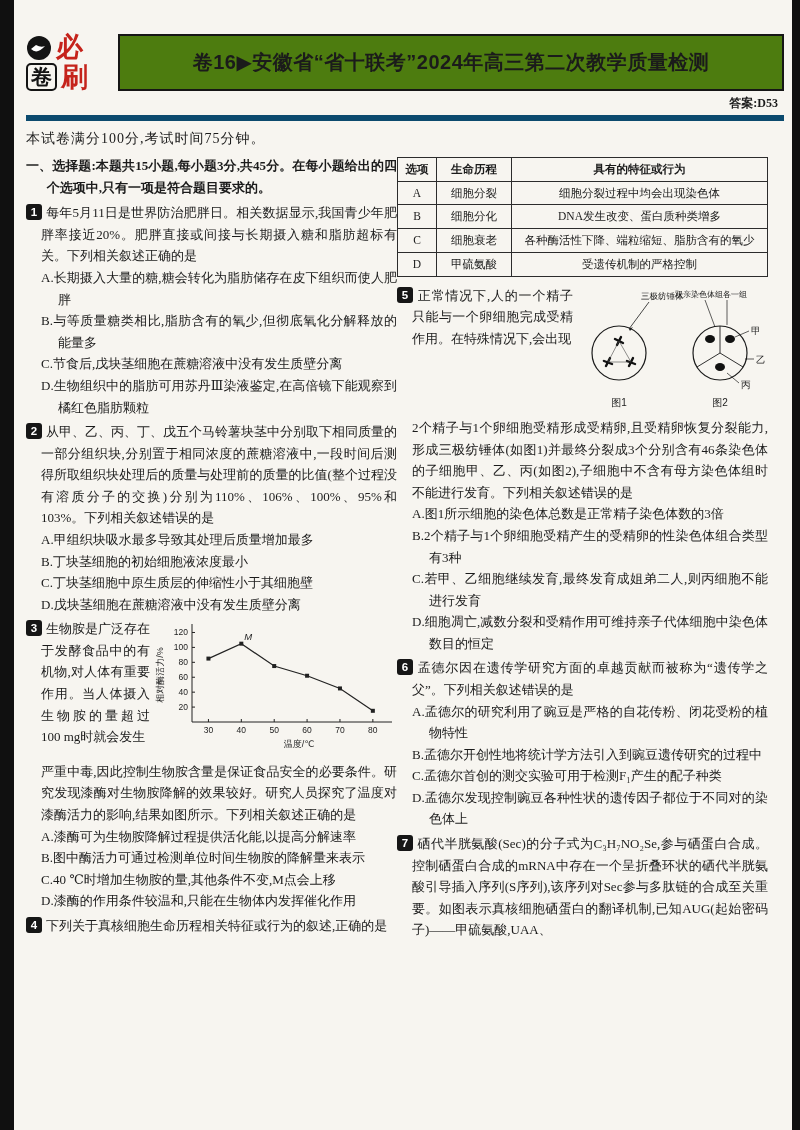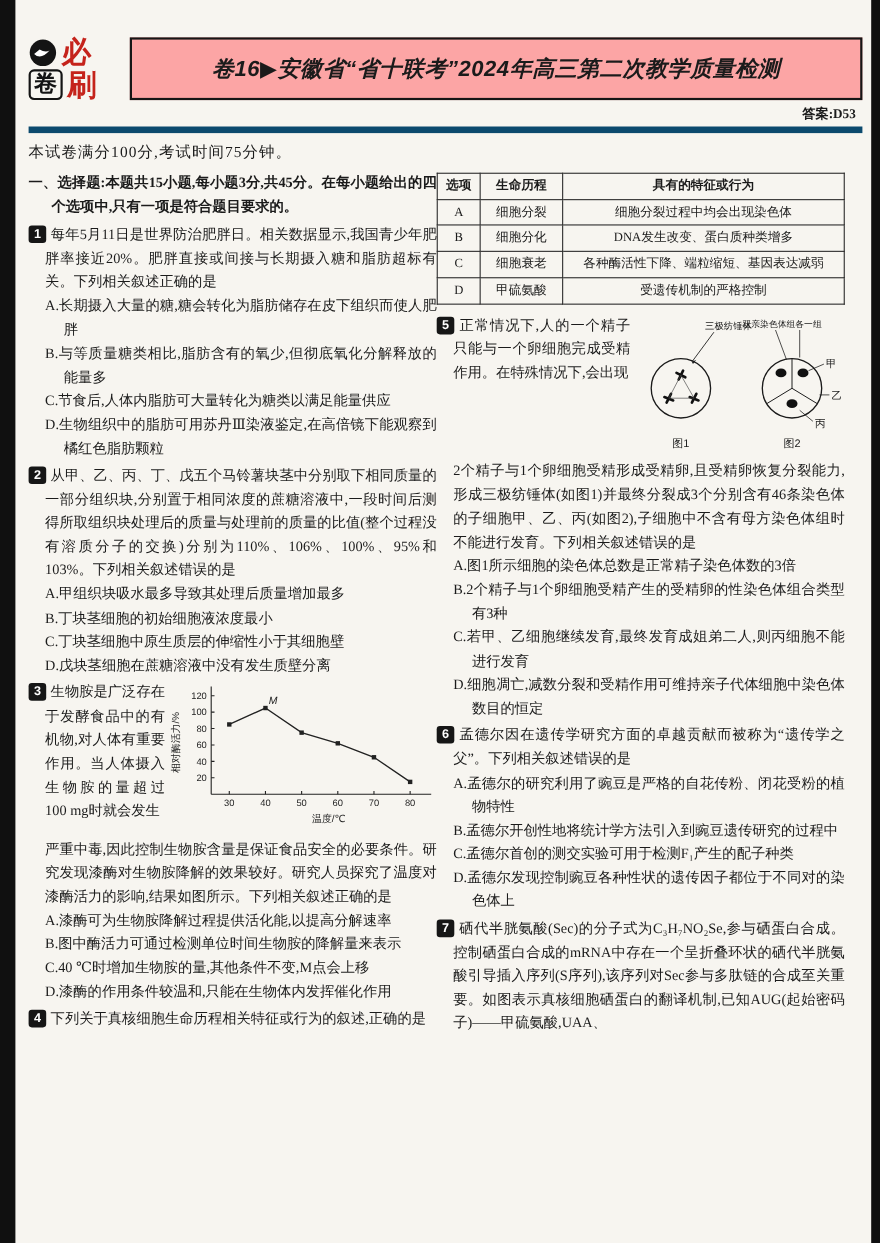--- a/index.html
+++ b/index.html
@@ -15,21 +15,21 @@
   .logo{width:82px;display:flex;flex-direction:column;gap:2px;justify-content:center;}
   .logo-row{display:flex;gap:4px;align-items:center;}
   .swoosh{width:26px;height:26px;display:inline-block;}
   .bi,.shua{color:#c5231b;font-weight:900;font-size:27px;line-height:1;
             font-family:"Liberation Sans","DejaVu Sans",sans-serif;}
   .juan{border:2.5px solid #141414;border-radius:5px;padding:0 3px;font-size:21px;
         font-weight:900;color:#141414;line-height:1.15;
         font-family:"Liberation Sans","DejaVu Sans",sans-serif;}
   .titlebox{flex:1;border:2px solid #161616;display:flex;align-items:center;justify-content:center;
             font-size:20px;font-weight:900;letter-spacing:0.5px;white-space:nowrap;
-            font-family:"Liberation Sans","DejaVu Sans",sans-serif;background:#fca5a5;font-style:italic;}
+            font-family:"Liberation Sans","DejaVu Sans",sans-serif;background:#4d7c0f;}
   .answer-row{border-bottom:6px solid #0c4a6e;text-align:right;font-size:12px;
               padding:4px 6px 3px 0;font-weight:bold;}
   .exam-info{text-align:left;font-size:14px;margin:9px 0 7px;letter-spacing:1px;}
 
   
   .columns{display:flex;}
   .col{width:371px;font-size:13px;line-height:1.66;text-align:justify;}
   .section-heading{font-weight:bold;padding-left:1.6em;text-indent:-1.6em;margin-bottom:4px;}
   .question{margin-bottom:3px;}
   .qhead{padding-left:15px;text-indent:-15px;}
@@ -95,21 +95,21 @@
 
       <div class="col">
         <div class="section-heading">一、选择题:本题共15小题,每小题3分,共45分。在每小题给出的四个选项中,只有一项是符合题目要求的。</div>
 
         <div class="question">
           <div class="qhead">
             <span class="qnum">1</span><span>每年5月11日是世界防治肥胖日。相关数据显示,我国青少年肥胖率接近20%。肥胖直接或间接与长期摄入糖和脂肪超标有关。下列相关叙述正确的是</span>
           </div>
           <div class="option">A.长期摄入大量的糖,糖会转化为脂肪储存在皮下组织而使人肥胖</div>
           <div class="option">B.与等质量糖类相比,脂肪含有的氧少,但彻底氧化分解释放的能量多</div>
-          <div class="option">C.节食后,人体内脂肪可大量转化为糖类以满足能量供应</div>
+          <div class="option">C.节食后,戊块茎细胞在蔗糖溶液中没有发生质壁分离</div>
           <div class="option">D.生物组织中的脂肪可用苏丹Ⅲ染液鉴定,在高倍镜下能观察到橘红色脂肪颗粒</div>
         </div>
 
         <div class="question">
           <div class="qhead">
             <span class="qnum">2</span><span>从甲、乙、丙、丁、戊五个马铃薯块茎中分别取下相同质量的一部分组织块,分别置于相同浓度的蔗糖溶液中,一段时间后测得所取组织块处理后的质量与处理前的质量的比值(整个过程没有溶质分子的交换)分别为110%、106%、100%、95%和103%。下列相关叙述错误的是</span>
           </div>
           <div class="option">A.甲组织块吸水最多导致其处理后质量增加最多</div>
           <div class="option">B.丁块茎细胞的初始细胞液浓度最小</div>
           <div class="option">C.丁块茎细胞中原生质层的伸缩性小于其细胞壁</div>
@@ -193,21 +193,21 @@
               <td>细胞分裂过程中均会出现染色体</td>
             </tr>
             <tr>
               <td>B</td>
               <td>细胞分化</td>
               <td>DNA发生改变、蛋白质种类增多</td>
             </tr>
             <tr>
               <td>C</td>
               <td>细胞衰老</td>
-              <td>各种酶活性下降、端粒缩短、基因表达减弱</td>
+              <td>各种酶活性下降、端粒缩短、脂肪含有的氧少</td>
             </tr>
             <tr>
               <td>D</td>
               <td>甲硫氨酸</td>
               <td>受遗传机制的严格控制</td>
             </tr>
           </tbody>
         </table>
 
         <div class="question">

